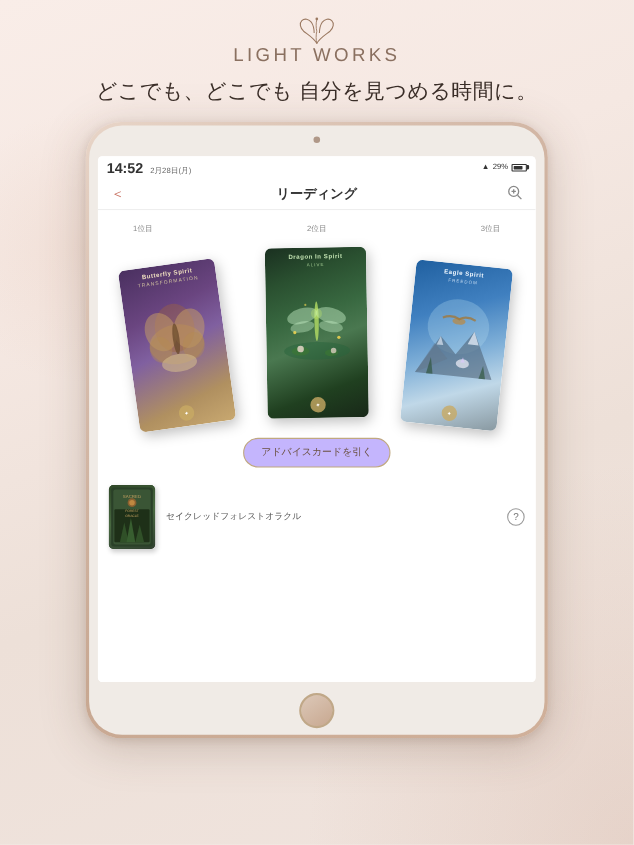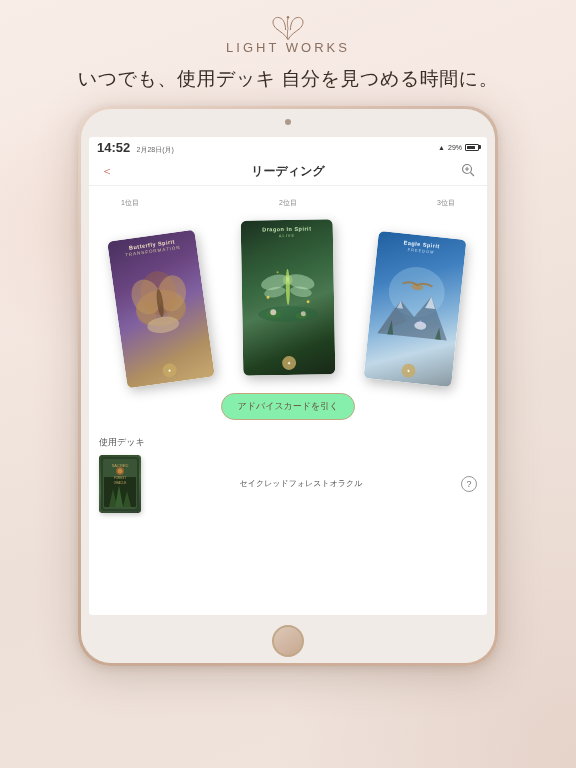--- a/index.html
+++ b/index.html
@@ -42,21 +42,21 @@
       flex-direction: column;
       align-items: center;
       padding-top: 14px;
       gap: 0;
     }
     .logo-icon {
       width: 40px;
       height: 28px;
     }
     .logo-text {
-      font-size: 13px;
+      font-size: 17px;
       letter-spacing: 3px;
       color: #8a7060;
       font-weight: 400;
       text-transform: uppercase;
       margin-top: -2px;
     }
 
     
     .tagline {
       position: relative;
@@ -368,21 +368,21 @@
       color: #fff;
     }
 
     
     .advice-btn {
       display: block;
       margin: 10px auto 0;
       padding: 6px 16px;
       border: 1px solid #c0a880;
       border-radius: 14px;
-      background: #86efac;
+      background: #c4b5fd;
       color: #6a5040;
       font-size: 9px;
       cursor: pointer;
       text-align: center;
       width: fit-content;
     }
 
     
     .deck-section {
       margin-top: 10px;
@@ -413,21 +413,21 @@
       height: 100%;
       background: linear-gradient(160deg, #304828 0%, #486840 50%, #304030 100%);
       display: flex;
       align-items: center;
       justify-content: center;
     }
     .deck-name {
       font-size: 8px;
       color: #555;
       flex: 1;
-      text-align: center;
+      text-align: left;
     }
     .deck-help {
       width: 16px;
       height: 16px;
       border-radius: 50%;
       border: 1px solid #999;
       display: flex;
       align-items: center;
       justify-content: center;
       font-size: 9px;
@@ -470,21 +470,21 @@
 <div class="logo-area">
   <svg class="logo-icon" viewBox="0 0 50 35" fill="none" xmlns="http://www.w3.org/2000/svg">
     <path d="M25 32 C22 26 15 22 10 18 C6 14 5 9 8 6 C11 3 16 4 19 8 C21 11 22 16 22 20" stroke="#9a7860" stroke-width="1.2" fill="none"></path>
     <path d="M25 32 C28 26 35 22 40 18 C44 14 45 9 42 6 C39 3 34 4 31 8 C29 11 28 16 28 20" stroke="#9a7860" stroke-width="1.2" fill="none"></path>
     <path d="M25 5 C24 8 24 14 25 18 C24 22 24 28 25 32" stroke="#9a7860" stroke-width="1" fill="none"></path>
     <circle cx="25" cy="4" r="1.5" fill="#9a7860"></circle>
   </svg>
   <span class="logo-text">LIGHT WORKS</span>
 </div>
 
-<p class="tagline">いつでも、使用デッキ 自分を見つめる時間に。</p>
+<p class="tagline">どこでも、どこでも 自分を見つめる時間に。</p>
 
 <div class="ipad-frame">
   <div class="ipad-inner">
     <div class="ipad-camera"></div>
 
     <div class="screen">
 
       <div class="status-bar">
         <div>
           <span class="status-time">14:52</span>
@@ -601,21 +601,20 @@
                 <polygon points="58,80 61,68 64,80" fill="rgba(40,80,50,0.6)"></polygon>
               </svg>
               <div class="card-badge">✦</div>
             </div>
           </div>
         </div>
 
         <button class="advice-btn">アドバイスカードを引く</button>
 
         <div class="deck-section">
-          <div class="deck-label">使用デッキ</div>
           <div class="deck-row">
             <div class="deck-card">
               <div class="deck-card-inner">
                 <svg width="38" height="54" viewBox="0 0 38 54">
                   <rect x="0" y="0" width="38" height="54" rx="3" fill="#2a4028"></rect>
                   <rect x="2" y="2" width="34" height="50" rx="2" fill="#3a5535"></rect>
 
                   <rect x="3" y="20" width="32" height="30" rx="1" fill="#1e3018"></rect>
                   <polygon points="8,50 12,32 16,50" fill="#305028"></polygon>
                   <polygon points="14,50 18,28 22,50" fill="#385e30"></polygon>

